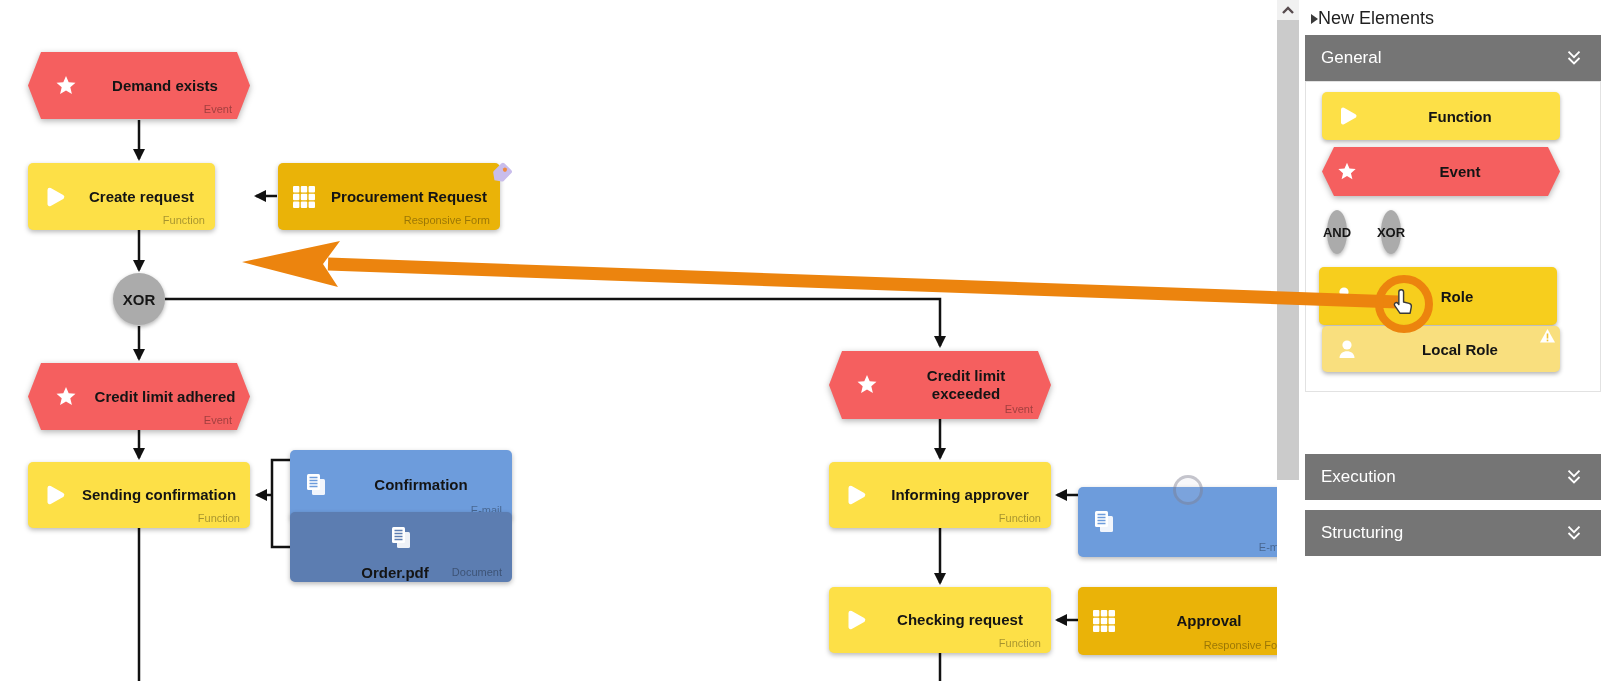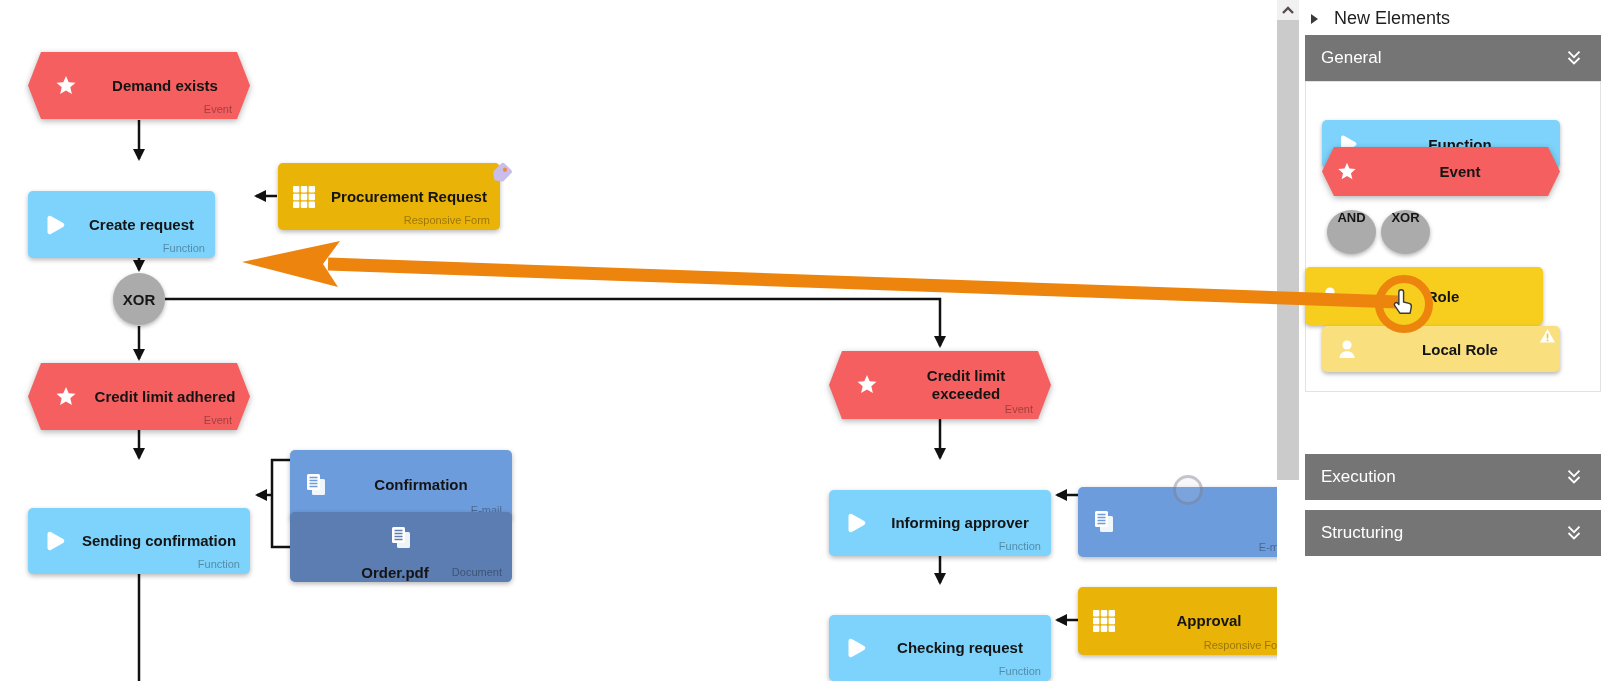--- a/index.html
+++ b/index.html
@@ -27,42 +27,42 @@
   .hex{
     border-radius:0;box-shadow:none;filter:drop-shadow(0 2px 3px rgba(0,0,0,.3));
   }
   .hex::before{
     content:"";position:absolute;inset:0;z-index:-1;
     clip-path:polygon(13px 0,calc(100% - 13px) 0,100% 50%,calc(100% - 13px) 100%,13px 100%,0 50%);
     background:var(--bg);
   }
   .hex .icon{padding-left:12px;}
   .hex .type{right:18px;}
-  .fn{background:#7dd3fc;margin-top:28px;}
+  .fn{background:#fde047;}
   .ev{--bg:#f55f5f;}
   .form{background:#eab308;}
   .docl{background:#6d9cdc;margin-top:25px;}
   .docd{background:#5c7db1;flex-direction:column;}
   .gw{
     position:absolute;border-radius:50%;background:#ababab;z-index:2;
     display:flex;align-items:center;justify-content:center;
     font-weight:700;color:#161616;box-shadow:0 2px 4px rgba(0,0,0,.3);
   }
   .ripple{
     position:absolute;z-index:3;border-radius:50%;
     border:3px solid rgba(110,110,130,.38);background:rgba(210,210,220,.15);
   }
   .tagicon{position:absolute;z-index:3;}
   
   #scrollbar{position:absolute;left:1277px;top:0;width:22px;height:681px;background:#fff;z-index:5;}
   #scrollbar .btn{position:absolute;left:0;top:0;width:22px;height:20px;background:#f1f1f1;display:flex;align-items:center;justify-content:center;}
   #scrollbar .thumb{position:absolute;left:0;top:20px;width:22px;height:460px;background:#cbcbcb;}
   
   #sidebar{position:absolute;left:1299px;top:0;width:304px;height:681px;background:#fff;z-index:6;}
-  .palette-title{position:absolute;left:12px;top:8px;display:flex;align-items:center;gap:16px;}
+  .palette-title{position:absolute;left:12px;top:8px;display:flex;align-items:center;gap:0;}
   .tri{width:0;height:0;border-left:7px solid #3a3a3a;border-top:5px solid transparent;border-bottom:5px solid transparent;}
   .palette-title span{font-size:18px;color:#1f1f1f;}
   .sec-head{
     position:absolute;left:6px;width:296px;height:46px;background:#757575;color:#fff;
     display:flex;align-items:center;padding-left:16px;box-sizing:border-box;
     font-size:17px;cursor:pointer;
   }
   .sec-head .chev{position:absolute;right:16px;top:13px;}
   .sec-body{
     position:absolute;left:6px;top:81px;width:296px;height:311px;
@@ -73,22 +73,22 @@
     box-shadow:0 2px 4px rgba(0,0,0,.3);cursor:pointer;
   }
   .pitem .icon{flex:0 0 50px;display:flex;align-items:center;justify-content:center;}
   .pitem .lbl{flex:1;text-align:center;font-weight:700;font-size:15px;color:#141414;padding-right:12px;}
   .pev{--bg:#f55f5f;box-shadow:none;border-radius:0;filter:drop-shadow(0 2px 3px rgba(0,0,0,.3));}
   .pev::before{
     content:"";position:absolute;inset:0;z-index:-1;background:var(--bg);
     clip-path:polygon(12px 0,calc(100% - 12px) 0,100% 50%,calc(100% - 12px) 100%,12px 100%,0 50%);
   }
   .pgw{
-    position:absolute;width:49px;height:44px;border-radius:50%;background:#ababab;
-    display:flex;justify-content:center;font-weight:700;font-size:13px;
+    position:absolute;width:20px;height:44px;border-radius:50%;background:#ababab;
+    display:flex;align-items:center;justify-content:center;font-weight:700;font-size:13px;
     color:#161616;box-shadow:0 2px 4px rgba(0,0,0,.3);cursor:pointer;
   }
   .prole{background:#f7ce1d;}
   .plocalrole{background:#f9df7e;}
   .warn{position:absolute;right:4px;top:2px;}
   
   #dragoverlay{position:absolute;left:0;top:0;z-index:60;pointer-events:none;}
 </style>
 </head>
 <body>
@@ -173,21 +173,21 @@
   <div class="node hex ev" style="left:28px;top:363px;width:222px;height:67px">
     <span class="icon">
       <svg width="24" height="24" viewBox="0 0 24 24">
           <path fill="#fff" d="M12 2l2.7 6.3 6.8.5-5.2 4.5 1.6 6.7-5.9-3.6-5.9 3.6 1.6-6.7L2.5 8.8l6.8-.5z"></path>
         </svg>
     </span>
     <span class="title">Credit limit adhered</span>
     <span class="type">Event</span>
   </div>
 
-  <div class="node fn" style="left:28px;top:480px;width:222px;height:66px">
+  <div class="node fn" style="left:28px;top:462px;width:222px;height:66px">
     <span class="icon">
       <svg width="26" height="26" viewBox="0 0 24 24">
           <path d="M8 5.5 L19.5 12 L8 18.5 Z" fill="#fff" stroke="#fff" stroke-width="4" stroke-linejoin="round"></path>
         </svg>
     </span>
     <span class="title">Sending confirmation</span>
     <span class="type">Function</span>
   </div>
 
   <div class="node docl" style="left:290px;top:425px;width:222px;height:70px">
@@ -328,21 +328,21 @@
     <span class="lbl">Event</span>
   </div>
 
   <div class="pgw" style="left:28px;top:210px">
     <span>AND</span>
   </div>
   <div class="pgw" style="left:82px;top:210px">
     <span>XOR</span>
   </div>
 
-  <div class="pitem prole" style="left:6px;top:267px;width:238px;height:58px">
+  <div class="pitem prole" style="left:20px;top:267px;width:238px;height:58px">
     <span class="icon">
       <svg width="24" height="24" viewBox="0 0 24 24">
           <g fill="#fff">
         <circle cx="12" cy="8" r="4.6"></circle>
             <path d="M4.5 21c0-4.2 3.4-6.8 7.5-6.8s7.5 2.6 7.5 6.8z"></path>
       </g>
         </svg>
     </span>
     <span class="lbl">Role</span>
   </div>

